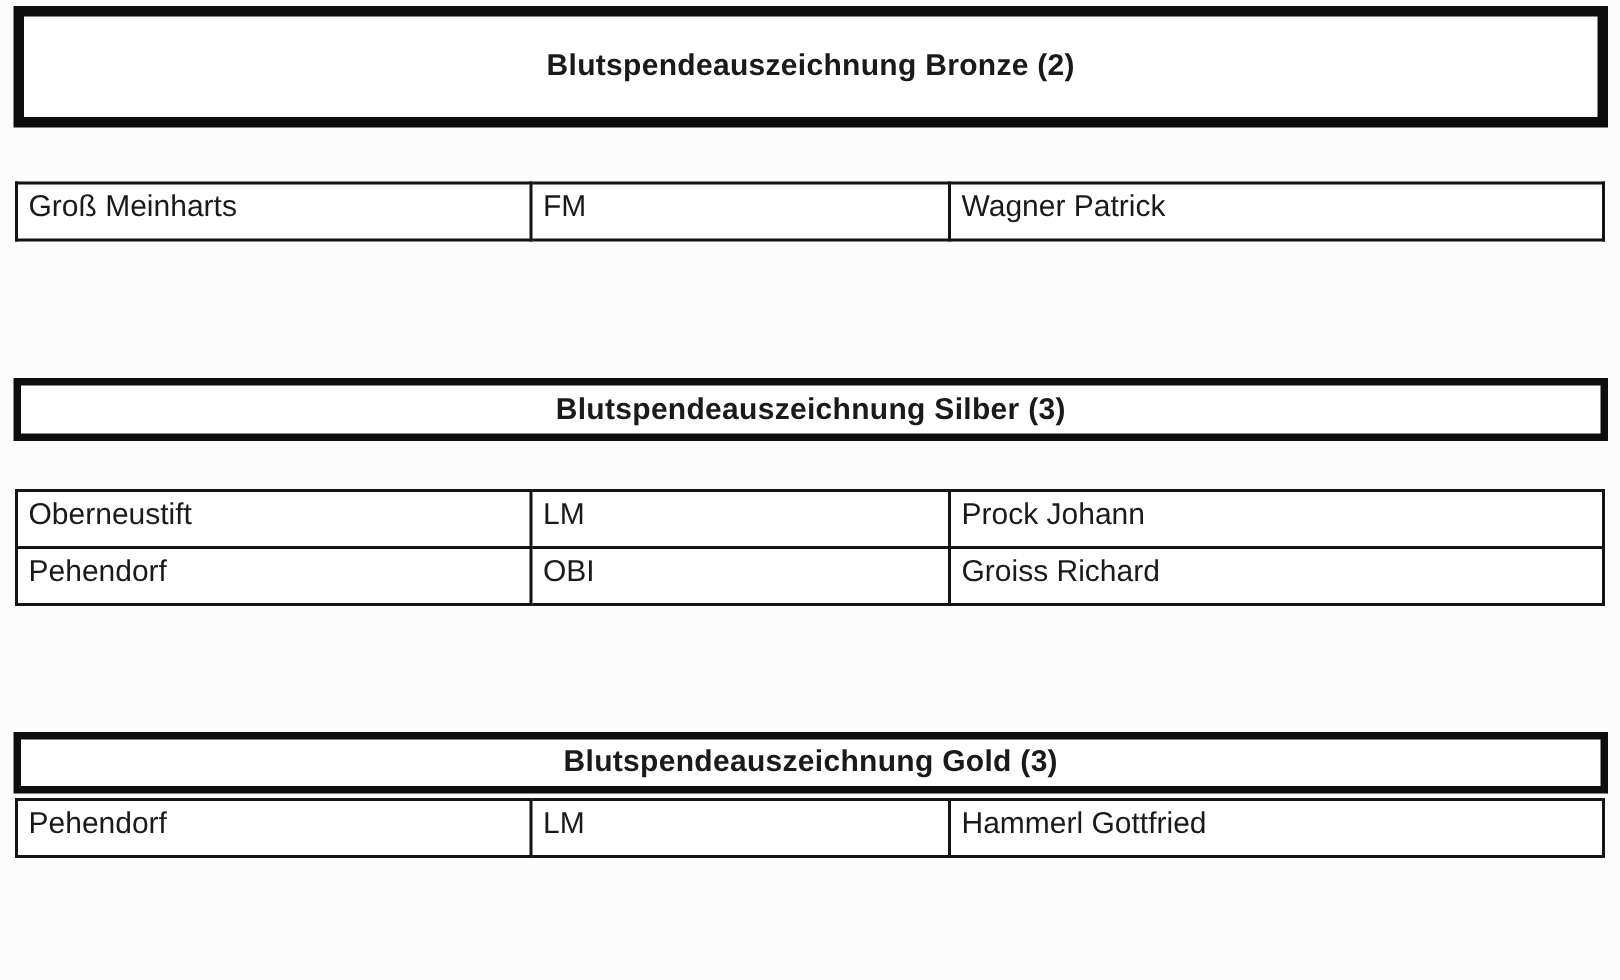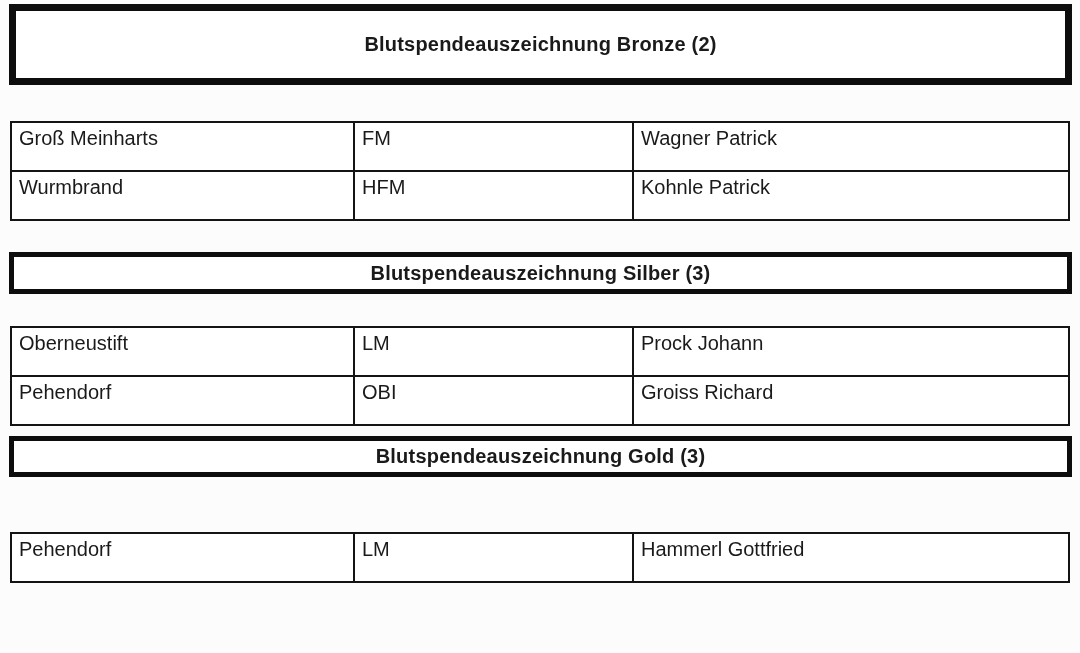--- a/index.html
+++ b/index.html
@@ -23,40 +23,40 @@
     border: 7px solid #0d0d0d;
     display: flex;
     align-items: center;
     justify-content: center;
     font-weight: bold;
     font-size: 20px;
     letter-spacing: 0.2px;
   }
   #box-bronze { top: 4px;   height: 81px; }
   #box-silber { top: 252px; height: 42px; border-width: 5px; }
-  #box-gold   { top: 436px; height: 41px; border-width: 5px; }
+  #box-gold   { top: 488px; height: 41px; border-width: 5px; }
 
   
   .award-table {
     position: absolute;
     left: 10px;
     width: 1060px;
     border-collapse: collapse;
     table-layout: fixed;
     background: #ffffff;
     font-size: 20px;
   }
   #table-bronze { top: 121px; }
   #table-silber { top: 326px; }
   #table-gold   { top: 532px; }
 
   .award-table td {
     border: 2px solid #141414;
     height: 31px;
-    padding: 0 4px 16px 7px;
+    padding: 0 4px 5px 7px;
     overflow: hidden;
     white-space: nowrap;
     vertical-align: middle;
   }
   .col-ort  { width: 330px; }
   .col-grad { width: 266px; }
   .col-name { width: auto; }
 </style>
 </head>
 <body>
@@ -64,25 +64,20 @@
 <div class="title-box" id="box-bronze">
   <span>Blutspendeauszeichnung Bronze (2)</span>
 </div>
 
 <table class="award-table" id="table-bronze">
   <tbody>
     <tr>
       <td class="col-ort">Groß Meinharts</td>
       <td class="col-grad">FM</td>
       <td class="col-name">Wagner Patrick</td>
-    </tr>
-    <tr>
-      <td class="col-ort">Wurmbrand</td>
-      <td class="col-grad">HFM</td>
-      <td class="col-name">Kohnle Patrick</td>
     </tr>
   </tbody>
 </table>
 
 <div class="title-box" id="box-silber">
   <span>Blutspendeauszeichnung Silber (3)</span>
 </div>
 
 <table class="award-table" id="table-silber">
   <tbody>

